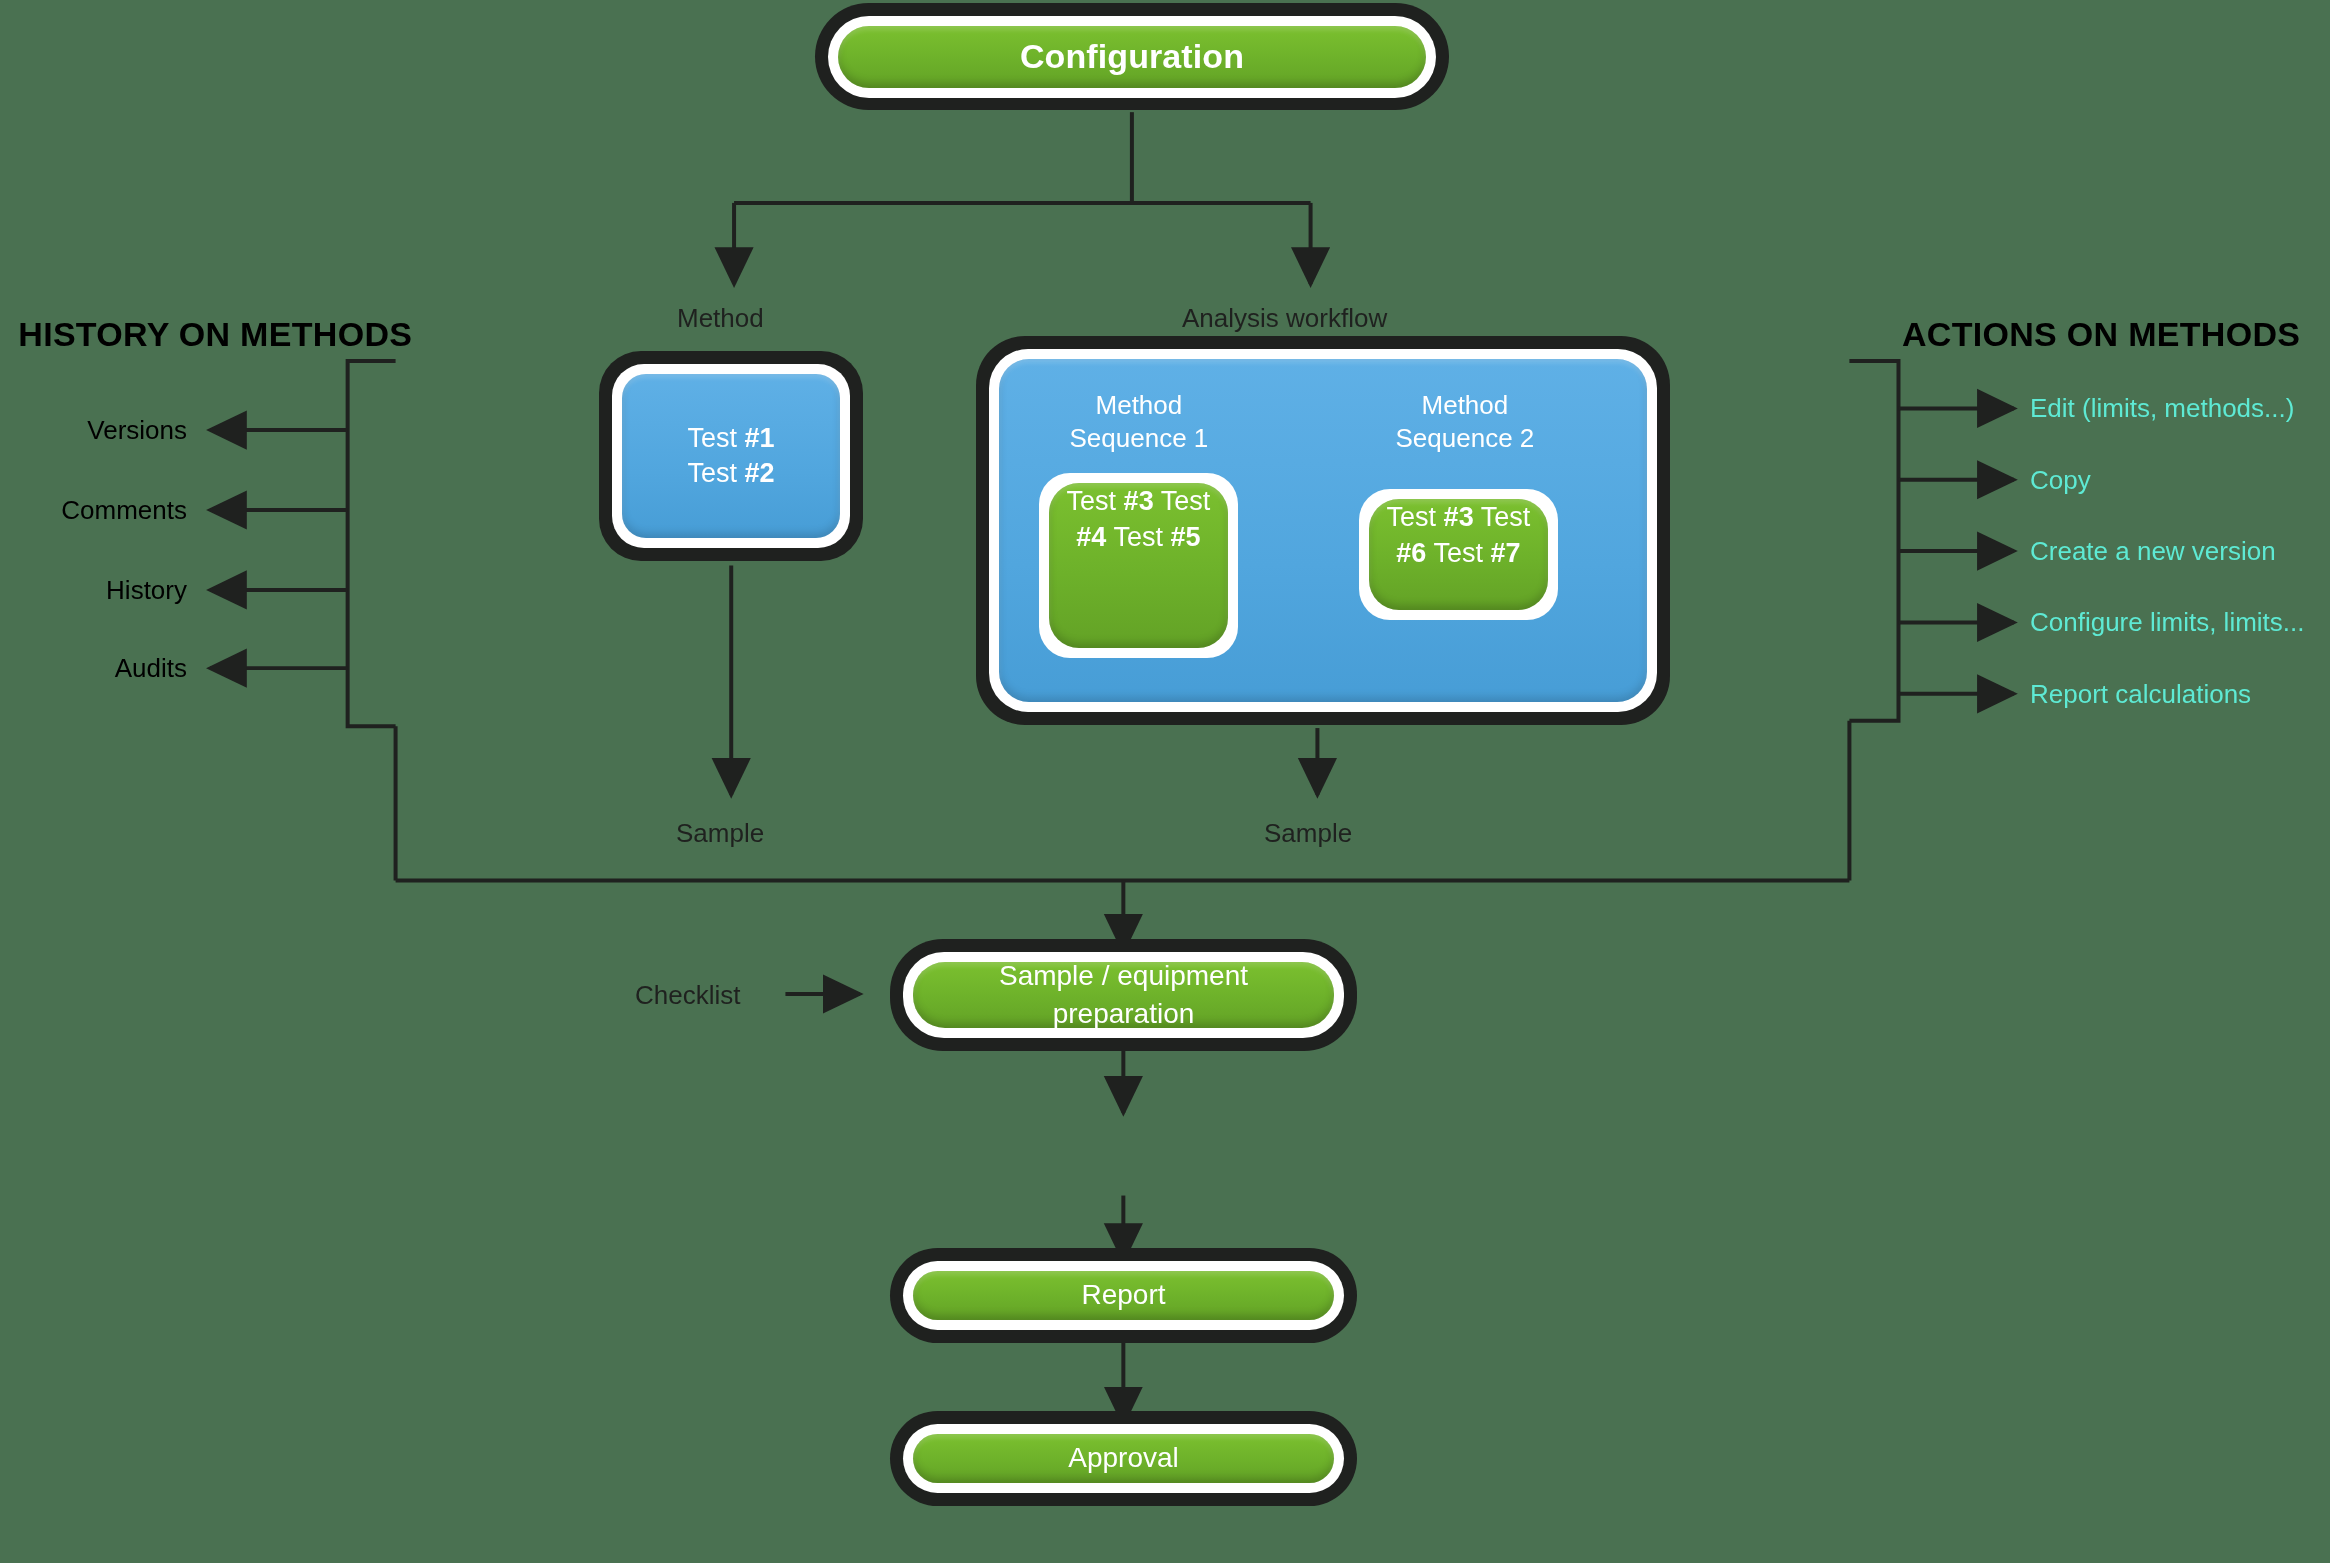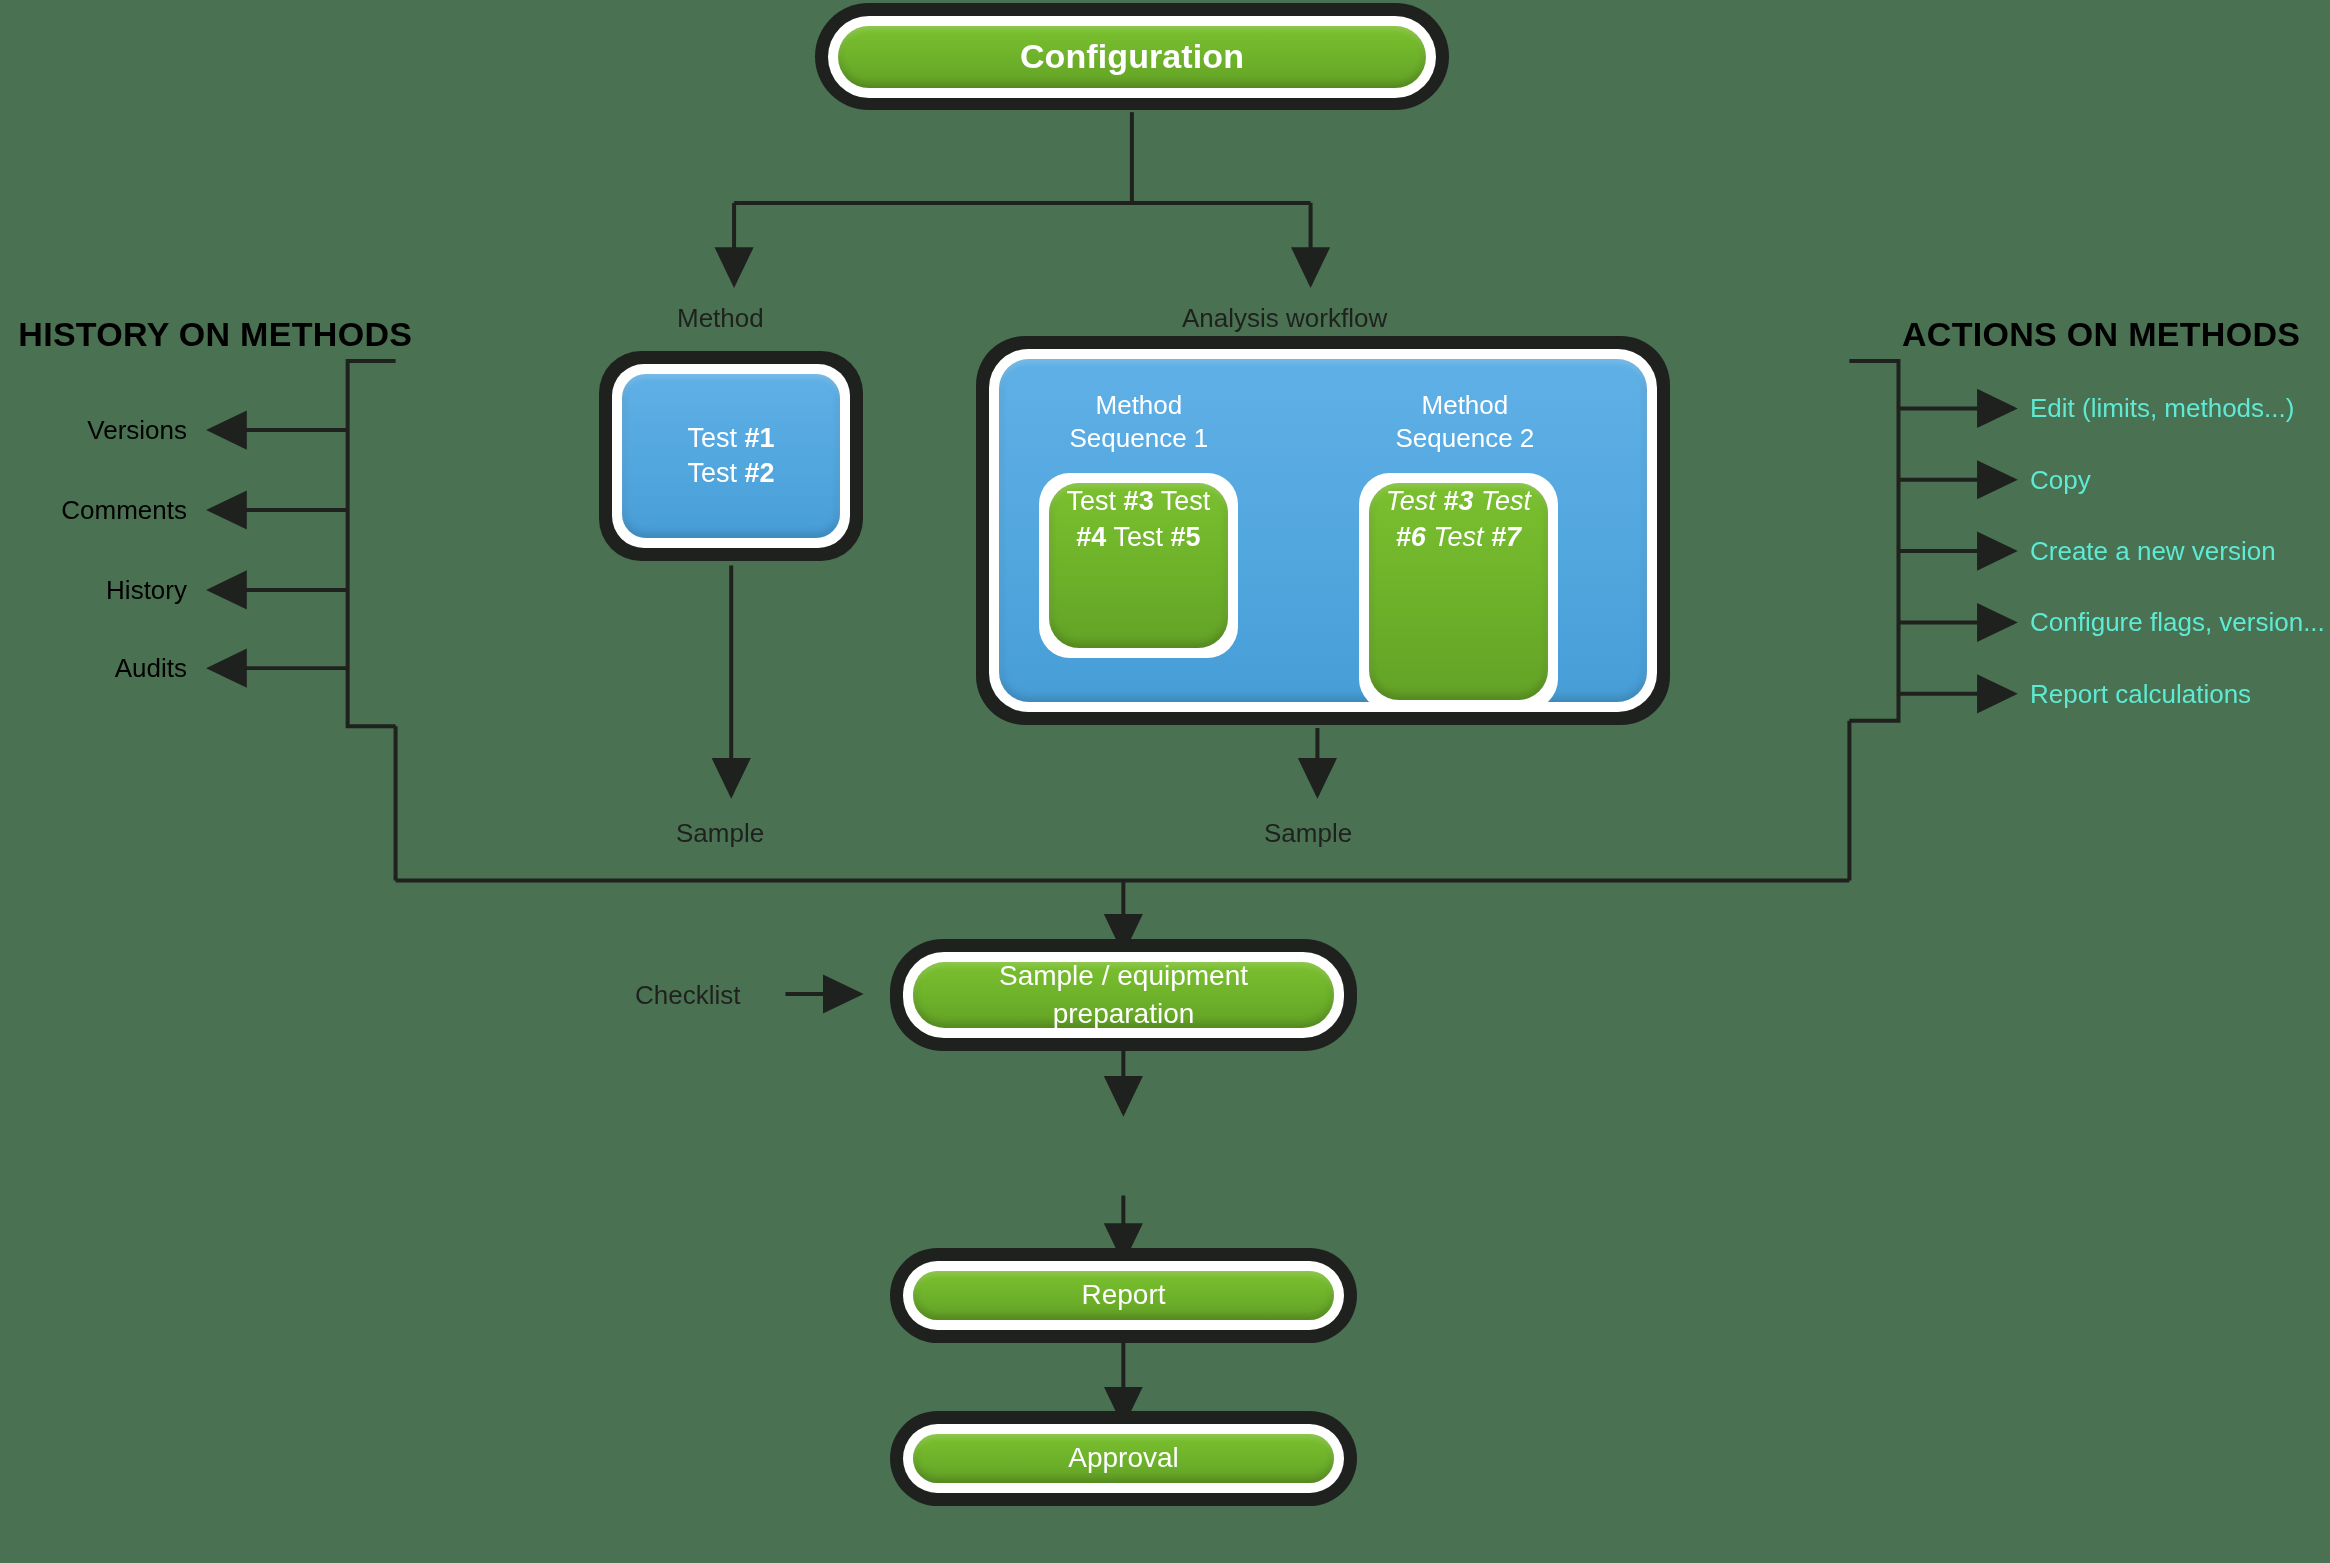--- a/index.html
+++ b/index.html
@@ -64,21 +64,21 @@
   #seq1-title{left:37px;top:30px;width:206px;}
   #seq2-title{left:363px;top:30px;width:206px;}
 
   
   .seq-card{
     position:absolute;background:#ffffff;border-radius:31px;padding:10.3px;box-sizing:border-box;
     display:flex;align-items:center;justify-content:center;
   }
   .seq-card .core{border-radius:23px;font-size:27px;line-height:1.34;flex-direction:column;}
   #seq1-card{left:40px;top:114px;width:199px;height:185px;}
-  #seq2-card{left:360px;top:114px;width:199px;height:237px;font-style:italic;}
+  #seq2-card{left:360px;top:130px;width:199px;height:131px;}
 
   
   .pill{border-radius:53px;padding:12.6px;}
   .pill .white{border-radius:41px;padding:10.3px;}
   .pill .core{border-radius:32px;font-size:28px;line-height:1.36;font-weight:400;}
 
   #prep-pill{left:874px;top:939px;width:467px;height:112px;}
   #analysis-pill{left:874px;top:1101px;width:467px;height:95px;}
   #report-pill{left:874px;top:1248px;width:467px;height:95px;}
   #approval-pill{left:874px;top:1411px;width:467px;height:95px;}
@@ -213,21 +213,21 @@
   <div class="section-title" id="title-history">HISTORY ON METHODS</div>
   <div class="left-item" style="right:2159px;top:415px;">Versions</div>
   <div class="left-item" style="right:2159px;top:495px;">Comments</div>
   <div class="left-item" style="right:2159px;top:575px;">History</div>
   <div class="left-item" style="right:2159px;top:653px;">Audits</div>
 
   <div class="section-title" id="title-actions">ACTIONS ON METHODS</div>
   <div class="right-item" style="left:2014px;top:393px;">Edit (limits, methods...)</div>
   <div class="right-item" style="left:2014px;top:465px;">Copy</div>
   <div class="right-item" style="left:2014px;top:536px;">Create a new version</div>
-  <div class="right-item" style="left:2014px;top:607px;">Configure flags, version...</div>
+  <div class="right-item" style="left:2014px;top:607px;">Configure limits, limits...</div>
   <div class="right-item" style="left:2014px;top:679px;">Report calculations</div>
 
   <div class="label" id="lbl-sample-1">Sample</div>
   <div class="label" id="lbl-sample-2">Sample</div>
 
   <div class="label" id="lbl-checklist">Checklist</div>
 
   <div class="shell pill" id="prep-pill">
     <div class="white">
       <div class="core green" style="flex-direction:column;">

